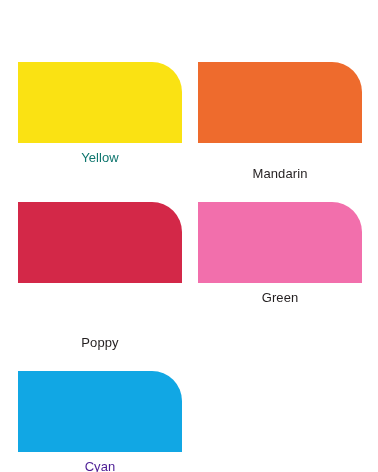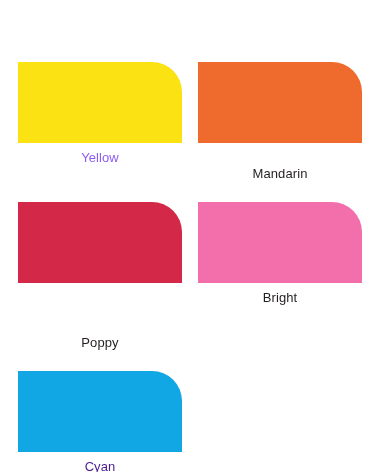--- a/index.html
+++ b/index.html
@@ -63,36 +63,36 @@
 </style>
 </head>
 <body>
 
 <div id="swatch-page" style="background: rgb(255, 255, 255);">
 
   <div class="swatch-grid">
 
     <div class="swatch-cell">
       <span class="swatch-chip" style="background: rgb(250, 226, 19);"></span>
-      <span class="swatch-label" style="color: #8b5cf6;">Yellow</span>
+      <span class="swatch-label" style="color: #0f766e;">Yellow</span>
     </div>
 
     <div class="swatch-cell">
       <span class="swatch-chip" style="background: rgb(238, 107, 45);"></span>
       <span class="swatch-label" style="color: rgb(35, 31, 32); margin-top: 16px;">Mandarin</span>
     </div>
 
     <div class="swatch-cell">
       <span class="swatch-chip" style="background: rgb(211, 40, 72);"></span>
       <span class="swatch-label" style="color: rgb(35, 31, 32); margin-top: 45px;">Poppy</span>
     </div>
 
     <div class="swatch-cell">
       <span class="swatch-chip" style="background: rgb(242, 111, 172);"></span>
-      <span class="swatch-label" style="color: rgb(35, 31, 32);">Bright</span>
+      <span class="swatch-label" style="color: rgb(35, 31, 32);">Green</span>
     </div>
 
     <div class="swatch-cell">
       <span class="swatch-chip" style="background: rgb(17, 167, 228);"></span>
       <span class="swatch-label" style="color: #4c1d95;">Cyan</span>
     </div>
 
 
   </div>
 </div>

